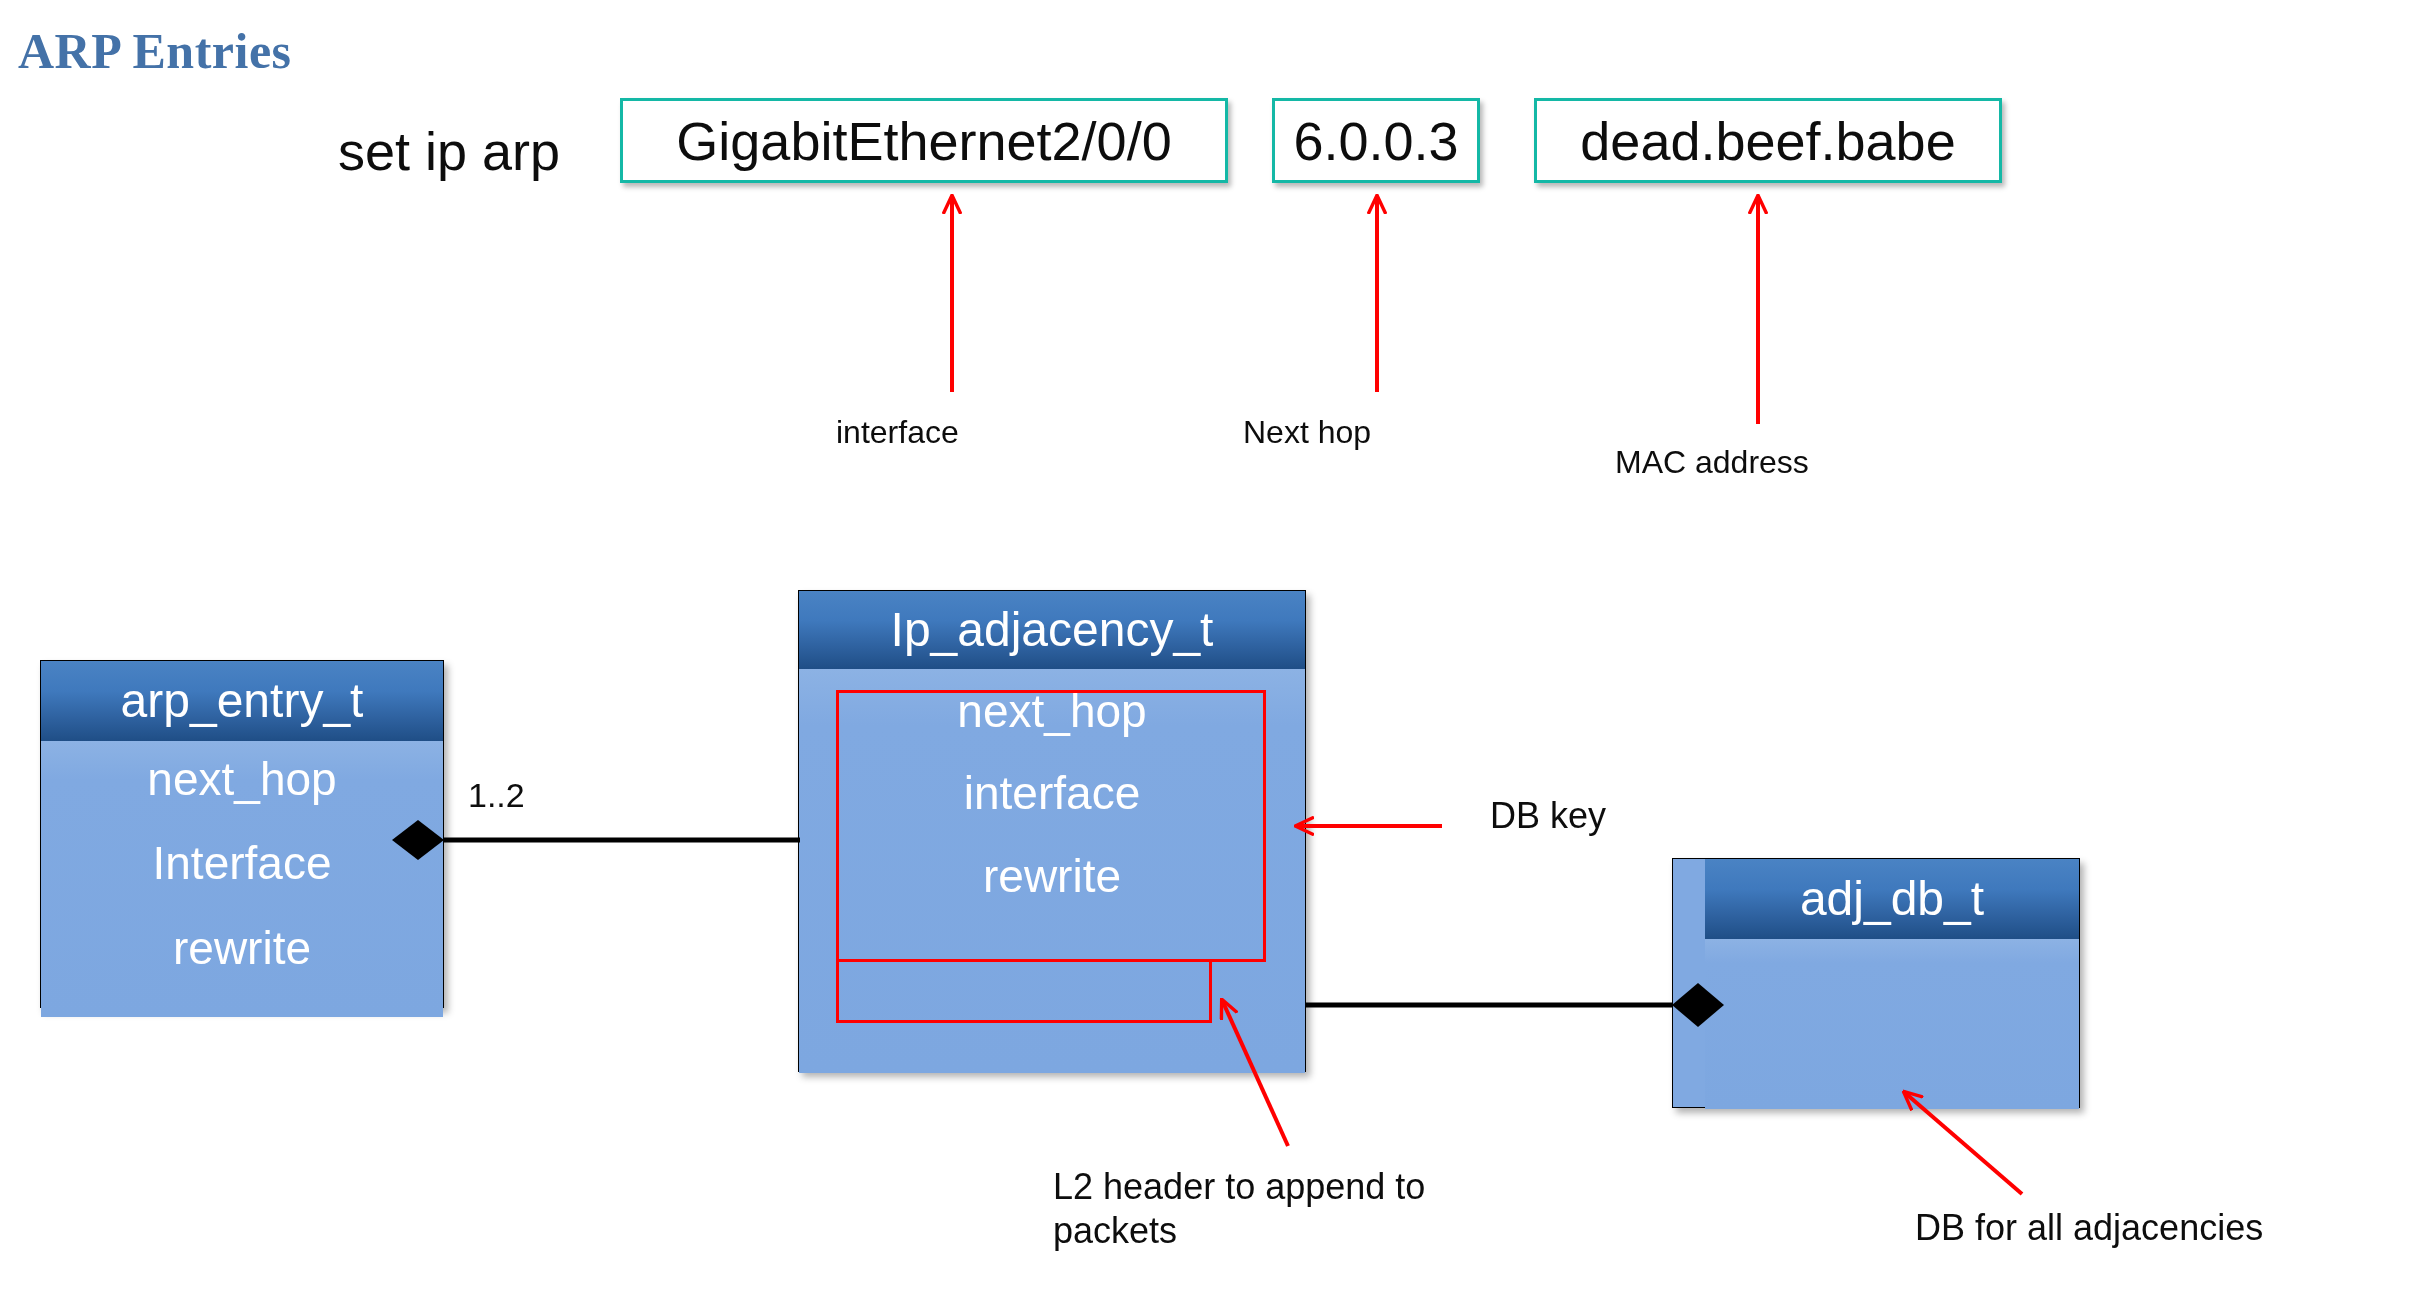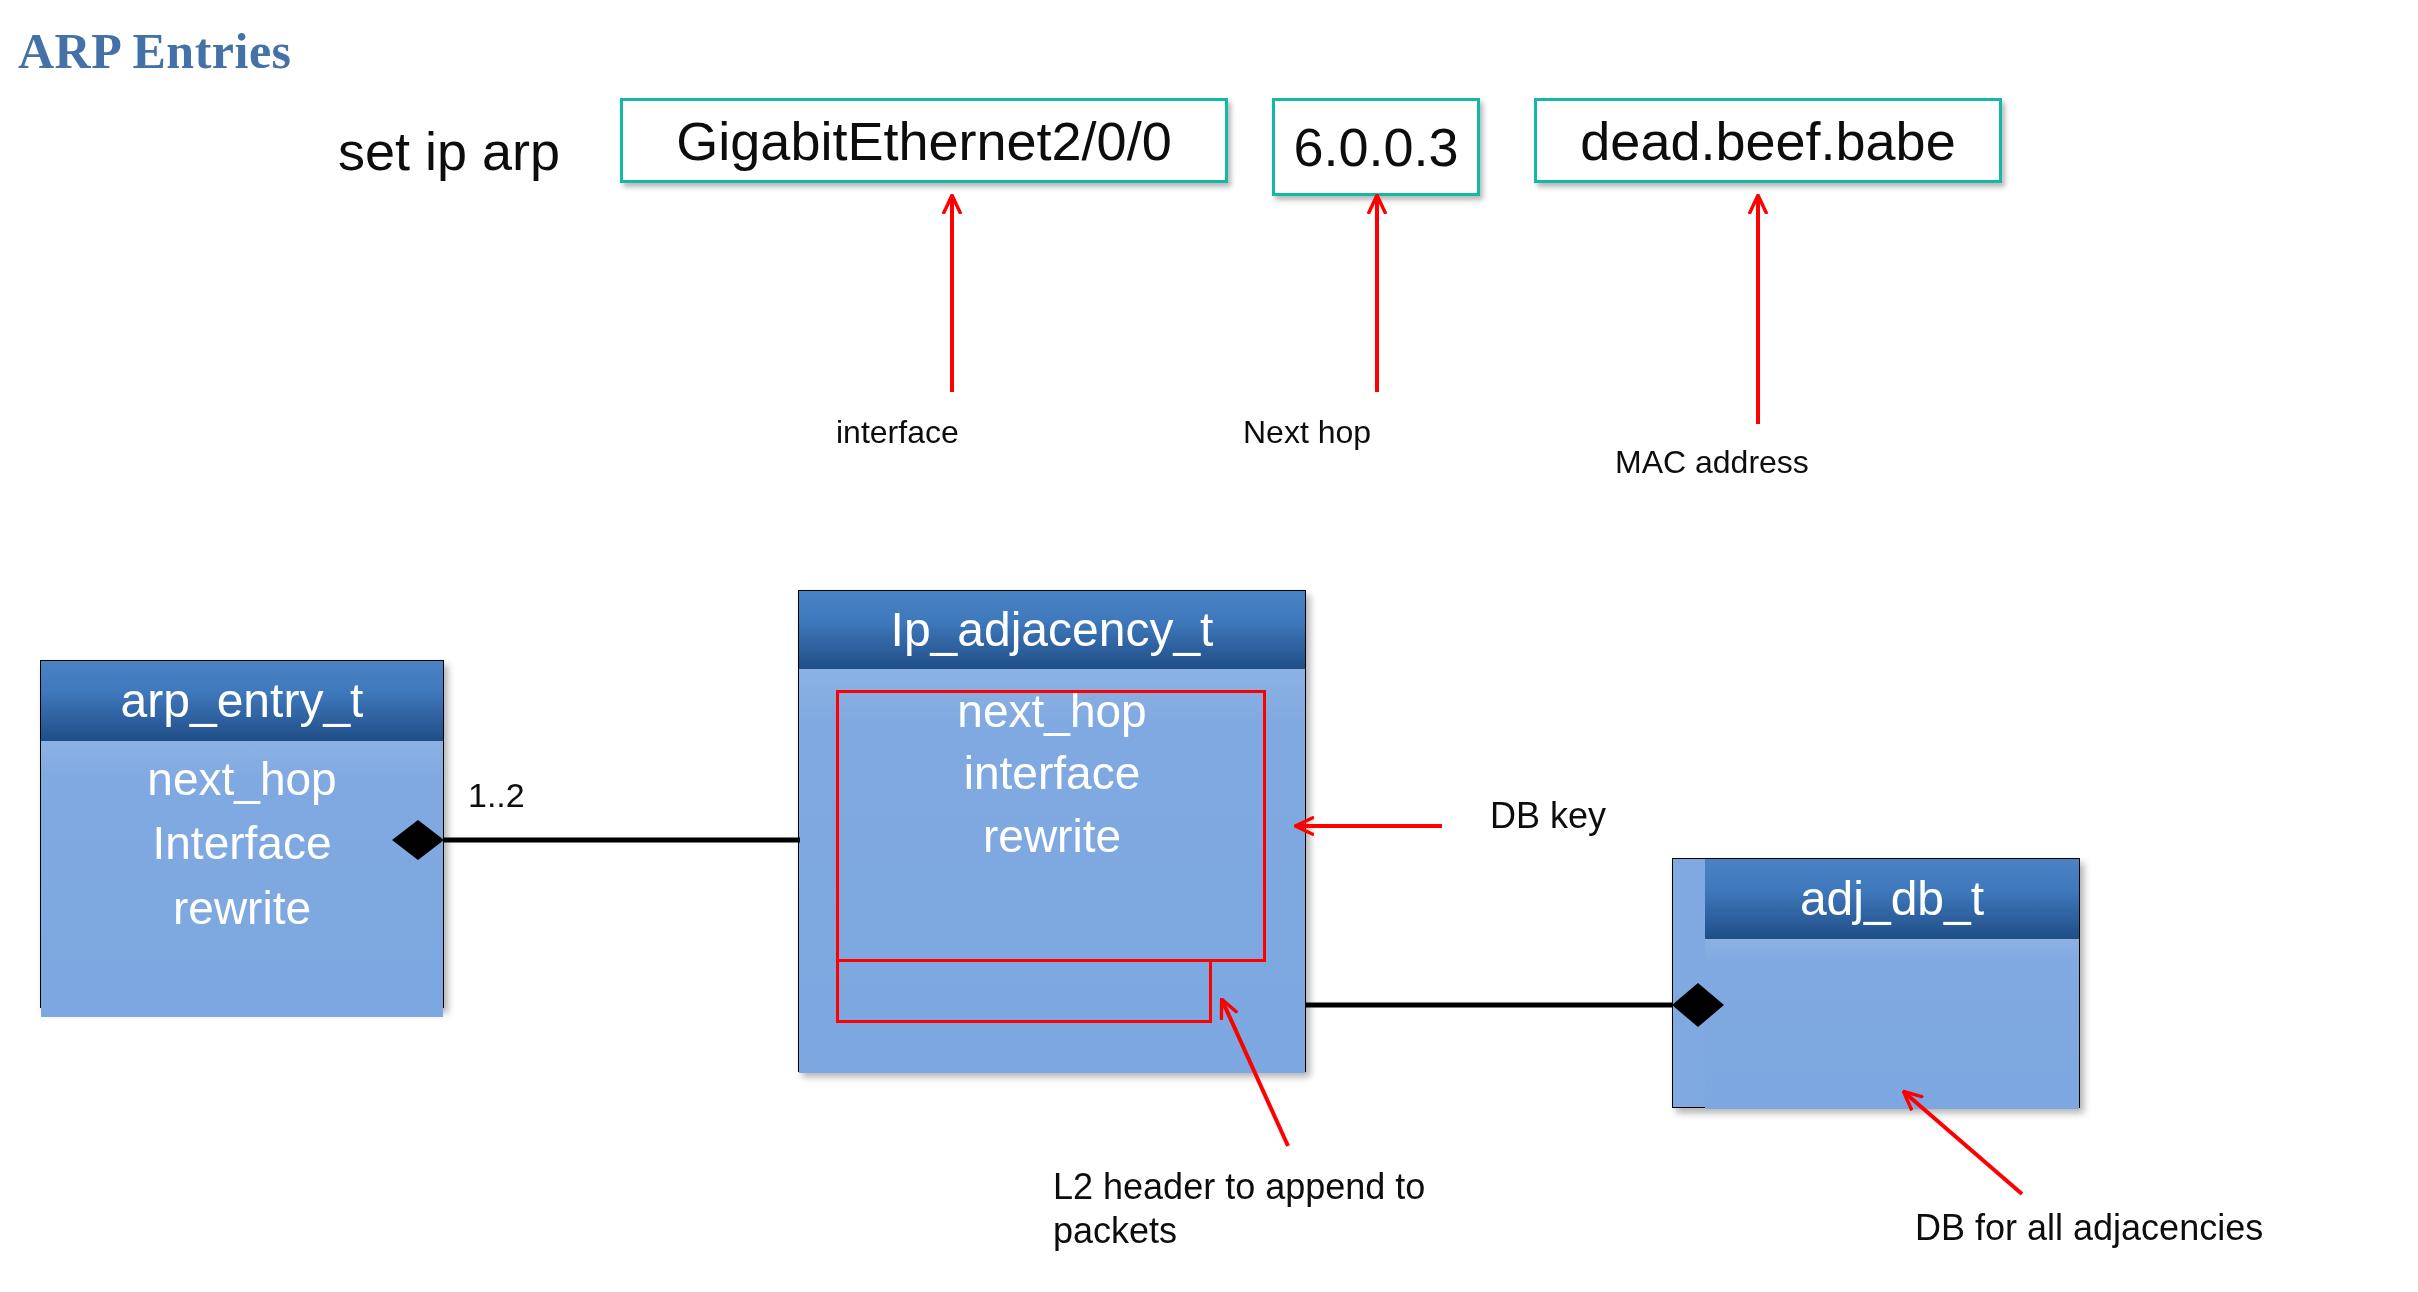--- a/index.html
+++ b/index.html
@@ -51,20 +51,21 @@
     background:linear-gradient(to bottom,#4a83c4 0%,#3f79bd 38%,#2e619f 72%,#1f4e86 100%);
     color:#ffffff;display:flex;align-items:center;justify-content:center;
     text-align:center;
   }
   .uml-head span{font-size:48px;line-height:1;white-space:nowrap;}
   .uml-body{
     box-sizing:border-box;width:100%;
     background:linear-gradient(to bottom,#8cb2e4 0%,#80a9e1 14%,#7da7e0 100%);
     display:flex;flex-direction:column;align-items:center;justify-content:flex-start;
     color:#ffffff;
+    gap:20px;
   }
   .uml-body .fld{
     font-size:46px;line-height:1.05;white-space:nowrap;color:#ffffff;
     text-align:center;width:100%;
   }
 
   
   .annot-rect{
     position:absolute;border:3px solid #ff0000;box-sizing:border-box;
     background:transparent;pointer-events:none;
@@ -76,21 +77,21 @@
 <div id="stage">
 
   <div class="slide-title">ARP Entries</div>
 
   <div class="cmd-text" style="left:338px;top:120px;">set ip arp</div>
 
   <div class="cmd-box" style="left:620px;top:98px;width:608px;height:85px;">
     <span>GigabitEthernet2/0/0</span>
   </div>
 
-  <div class="cmd-box" style="left:1272px;top:98px;width:208px;height:98px;">
+  <div class="cmd-box" style="left:1272px;top:98px;width:208px;height:85px;">
     <span>6.0.0.3</span>
   </div>
 
   <div class="cmd-box" style="left:1534px;top:98px;width:468px;height:85px;">
     <span>dead.beef.babe</span>
   </div>
 
   <div class="callout" style="left:836px;top:414px;">interface</div>
 
   <div class="callout" style="left:1243px;top:414px;">Next hop</div>

